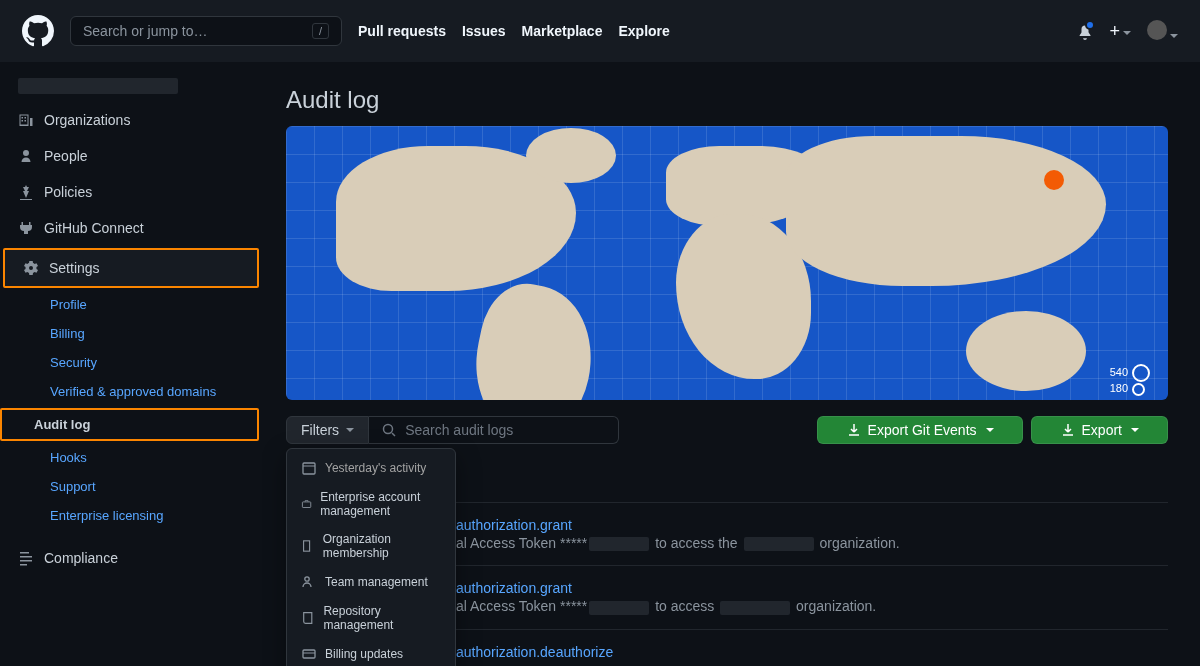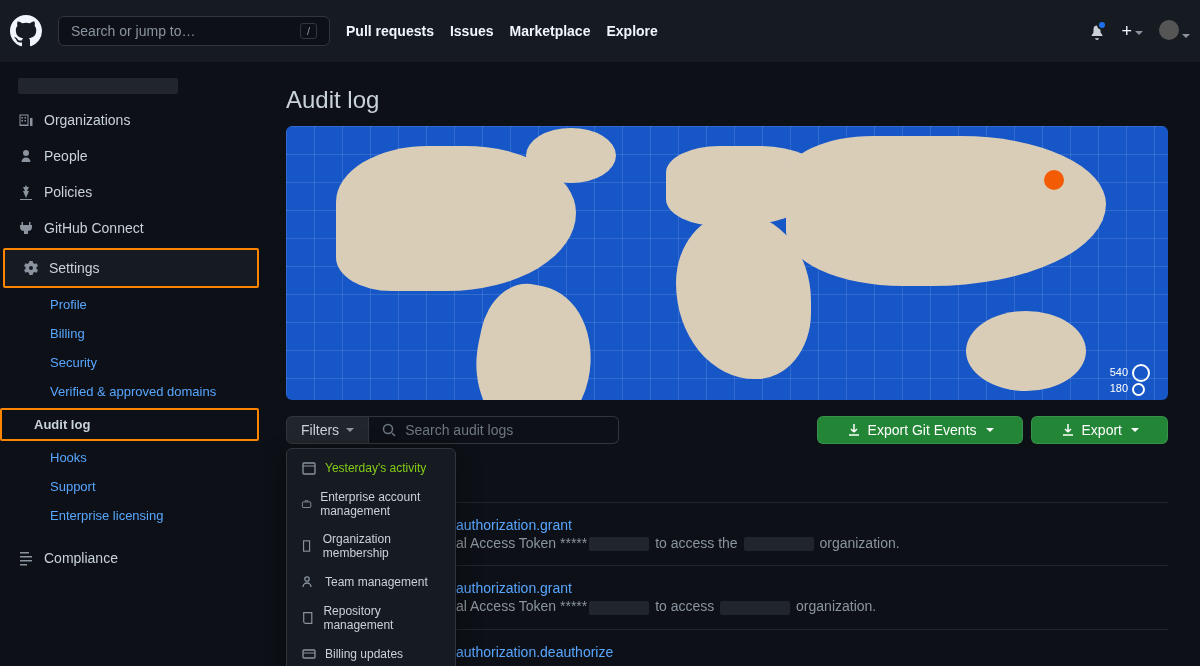--- a/index.html
+++ b/index.html
@@ -1,17 +1,17 @@
 <!DOCTYPE html>
 <html><head>
 <meta charset="utf-8">
 <style>
 *{margin:0;padding:0;box-sizing:border-box;font-family:-apple-system,BlinkMacSystemFont,"Segoe UI",Helvetica,Arial,sans-serif}
 body{background:#0d1117;color:#c9d1d9;font-size:14px;width:1200px;height:666px;overflow:hidden}
-.header{background:#161b22;height:62px;display:flex;align-items:center;padding:0 10px;gap:16px}
+.header{background:#161b22;height:62px;display:flex;align-items:center;padding:0 22px;gap:16px}
 .logo{width:32px;height:32px;fill:#f0f6fc}
 .search{background:#0d1117;border:1px solid #30363d;border-radius:6px;padding:6px 12px;color:#8b949e;width:272px;display:flex;align-items:center;justify-content:space-between;font-size:14px}
 .search-slash{border:1px solid #30363d;border-radius:3px;padding:1px 6px;font-size:11px;color:#8b949e}
 .nav-links{display:flex;gap:16px;font-weight:600}
 .nav-links a{color:#f0f6fc;text-decoration:none;font-size:14px}
 .spacer{flex:1}
 .header-right{display:flex;align-items:center;gap:16px}
 .bell-wrap{position:relative}
 .bell-dot{position:absolute;top:-2px;right:-2px;width:10px;height:10px;background:#1f6feb;border-radius:50%;border:2px solid #161b22}
 .avatar{width:20px;height:20px;border-radius:50%;background:#555}
@@ -41,21 +41,21 @@
 .gl{top:2px;left:240px;width:90px;height:55px;border-radius:50%}
 .map-zoom{position:absolute;bottom:4px;right:18px;color:#fff;font-size:11px}
 .map-zoom .ring{display:inline-block;width:18px;height:18px;border:2px solid #fff;border-radius:50%;vertical-align:middle;margin-left:4px}
 .toolbar{display:flex;gap:0;margin-top:16px;align-items:center}
 .filters-btn{background:#21262d;border:1px solid #30363d;border-radius:6px 0 0 6px;padding:5px 14px;color:#c9d1d9;font-size:14px;cursor:pointer;display:flex;align-items:center;gap:4px}
 .search-logs{background:#0d1117;border:1px solid #30363d;border-left:none;border-radius:0 6px 6px 0;padding:5px 12px;color:#6e7681;width:250px;display:flex;align-items:center;gap:8px}
 .export-btns{margin-left:auto;display:flex;gap:8px}
 .btn-green{background:#238636;border:1px solid rgba(240,246,252,0.1);border-radius:6px;padding:5px 28px;color:#fff;font-size:14px;cursor:pointer;display:flex;align-items:center;gap:6px}
 .dropdown{position:absolute;background:#161b22;border:1px solid #30363d;border-radius:6px;width:170px;margin-top:4px;padding:4px 0;box-shadow:0 8px 24px rgba(0,0,0,0.4);z-index:10}
 .dd-item{display:flex;align-items:center;gap:8px;padding:7px 14px;font-size:12px;color:#c9d1d9;cursor:pointer}
-.dd-item:first-child{color:#84cc16}
+.dd-item:first-child{color:#a3a3a3}
 .entries{margin-top:58px}
 .entry{border-top:1px solid #21262d;padding:14px 0 14px 170px;position:relative}
 .entry-link{color:#58a6ff;font-size:14px;text-decoration:none}
 .entry-text{color:#8b949e;font-size:14px;margin-top:2px}
 .redact-inline{display:inline-block;background:#21262d;height:14px;width:60px;vertical-align:middle;border-radius:2px;margin:0 2px}
 .plus-icon{font-size:18px;color:#f0f6fc;font-weight:300}
 </style>
 </head>
 <body>
 

